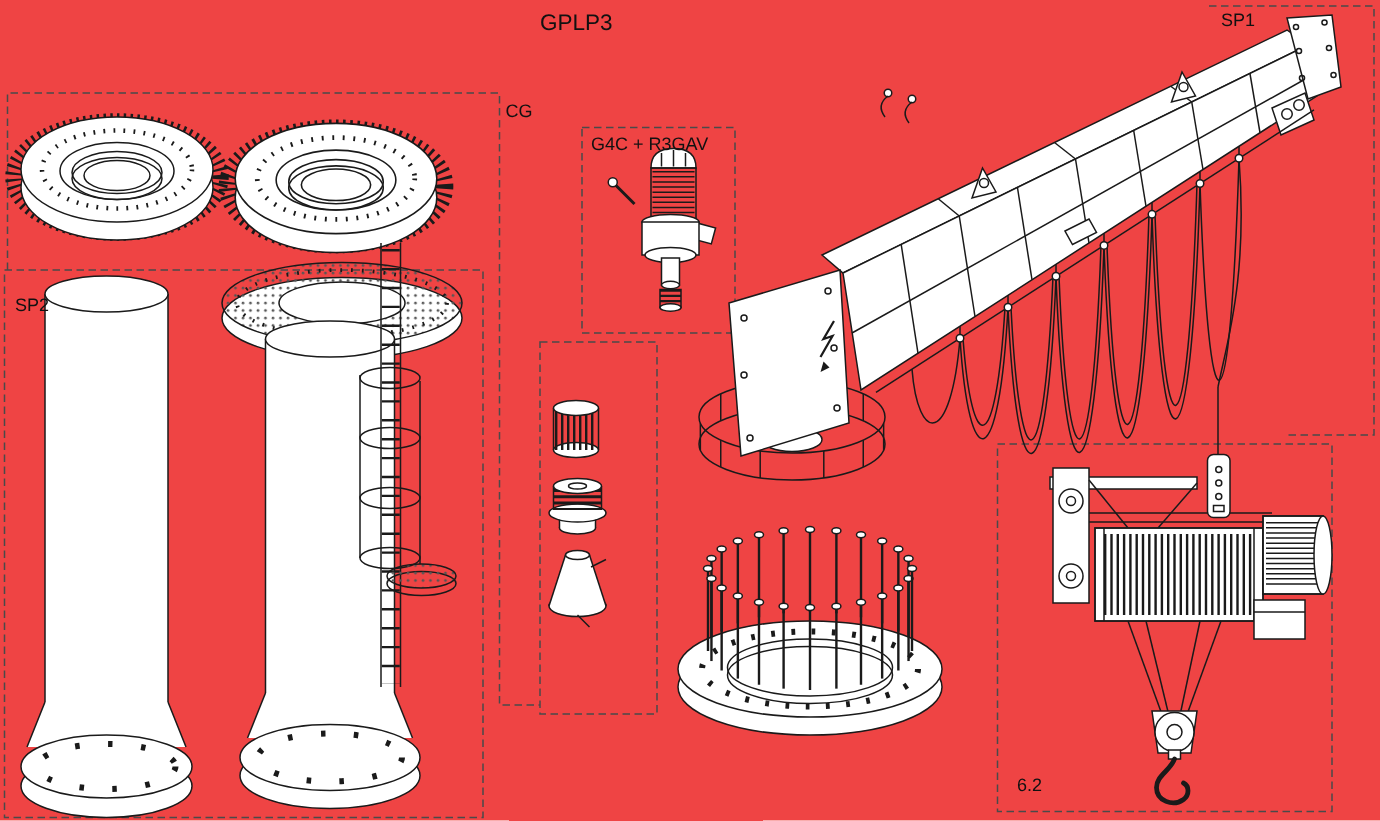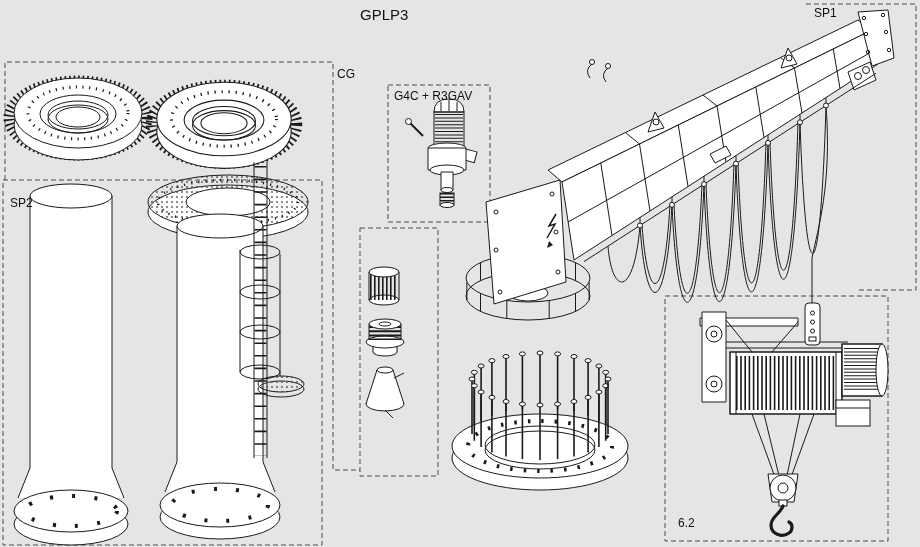--- a/index.html
+++ b/index.html
@@ -1,16 +1,16 @@
 <!DOCTYPE html>
 <html><head>
 <meta charset="utf-8">
 <style>
   html,body { margin:0; padding:0; background:#ffffff; }
-  .stage { position:relative; width:920px; height:547px; background:#e5e5e5; overflow:hidden;
+  .stage { position:relative; width:920px; height:547px; background:#ef4444; overflow:hidden;
            font-family:"Liberation Sans", sans-serif; }
   svg { position:absolute; left:0; top:0; }
   .ln  { fill:none; stroke:#1a1a1a; stroke-width:1; }
   .fw  { fill:#ffffff; stroke:#1a1a1a; stroke-width:1; }
   .dash{ fill:none; stroke:#4a4a4a; stroke-width:1; stroke-dasharray:5 3; }
   .ttl { font:15px "Liberation Sans", sans-serif; fill:#111111; }
   .lbl { font:12px "Liberation Sans", sans-serif; fill:#111111; }
 </style>
 </head>
 <body>

